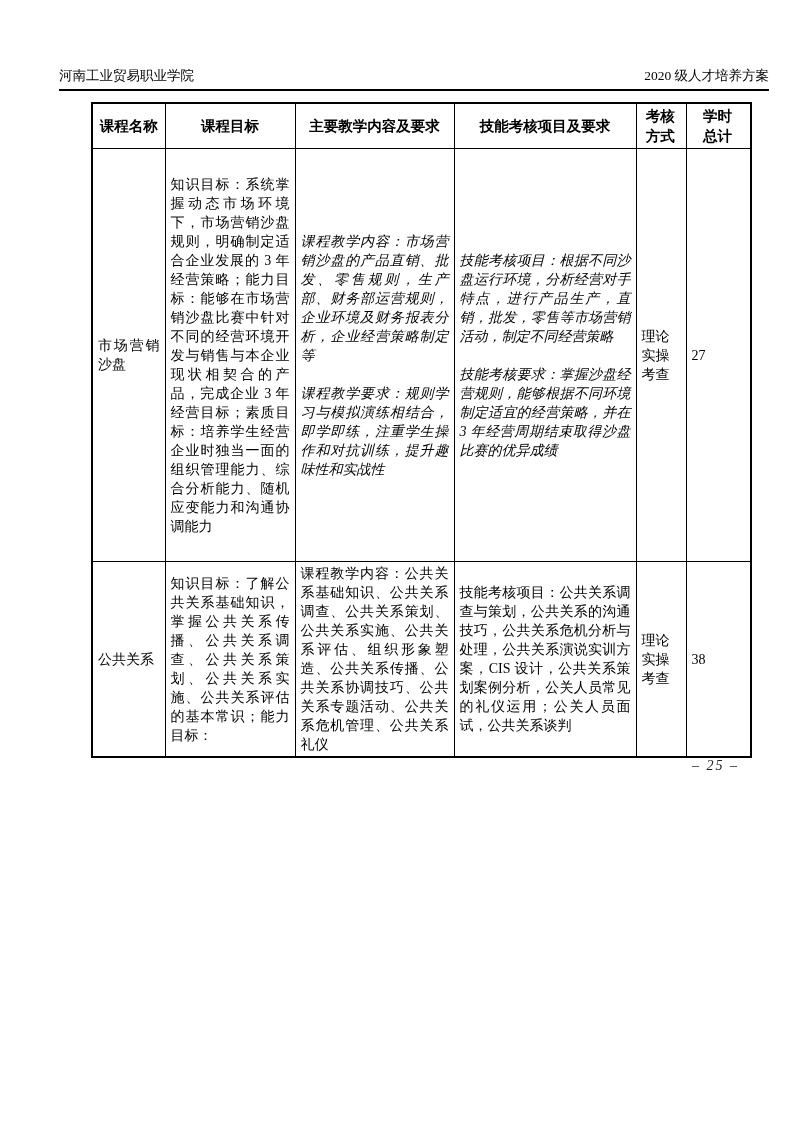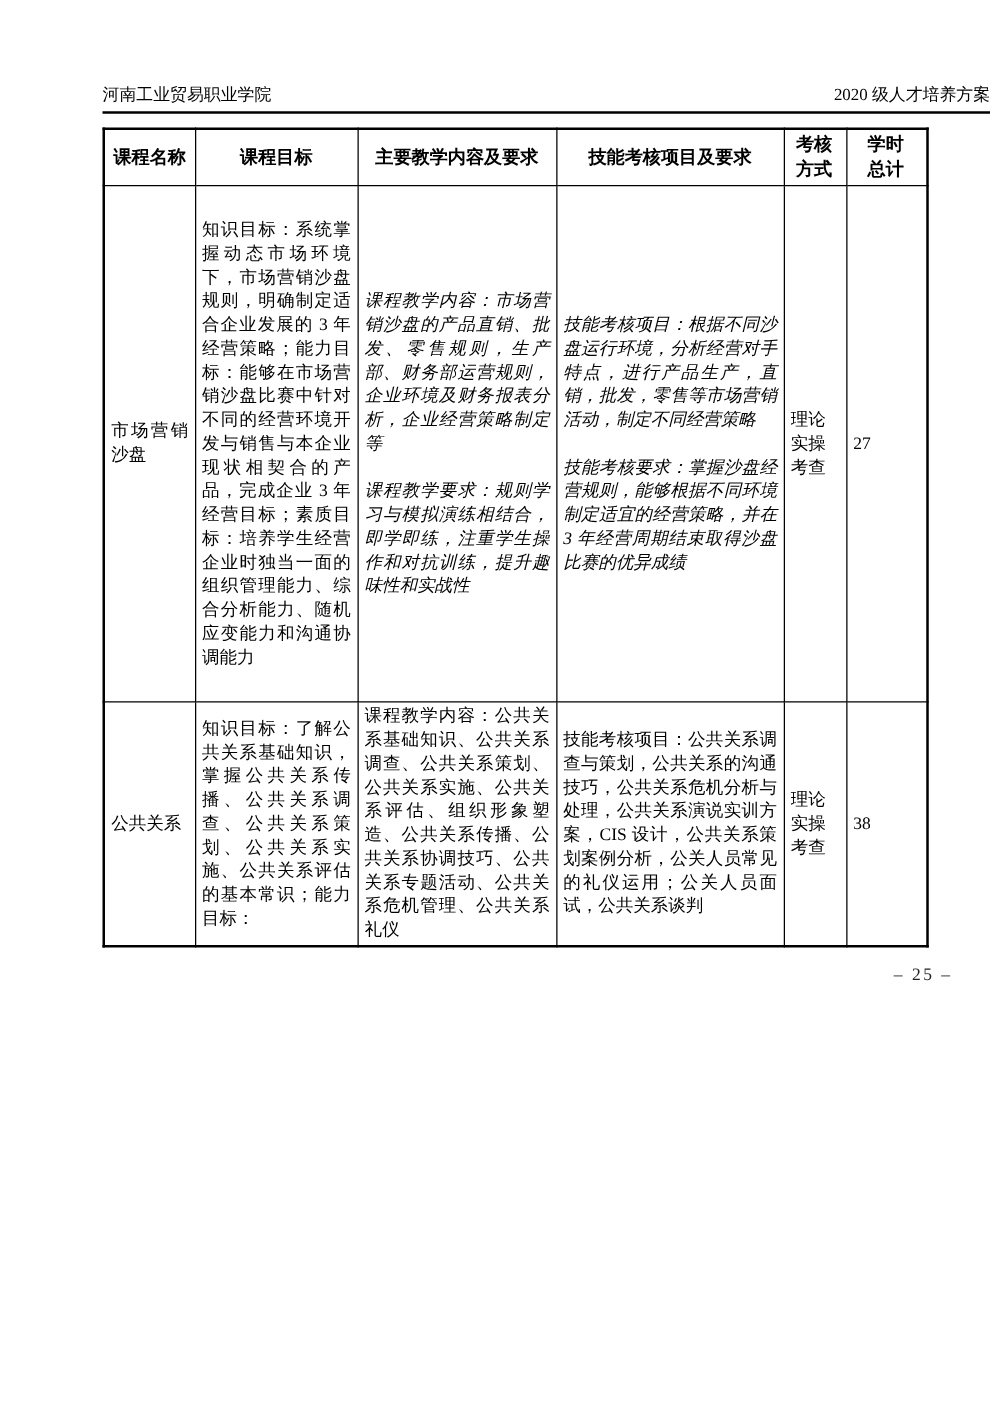--- a/index.html
+++ b/index.html
@@ -9,21 +9,21 @@
   }
   body {
     width: 793px;
     height: 1122px;
     position: relative;
     font-family: "Liberation Serif", "DejaVu Serif", serif;
     color: #000000;
   }
   .content {
     position: absolute;
-    left: 82px;
+    left: 59px;
     top: 0;
     width: 710px;
   }
   
   .page-header {
     display: flex;
     justify-content: space-between;
     align-items: flex-end;
     padding-top: 68px;
     padding-bottom: 5px;
@@ -41,20 +41,21 @@
     line-height: 19px;
   }
   table.curriculum th,
   table.curriculum td {
     border: 1px solid #000000;
     padding: 2px 5px;
     overflow: hidden;
   }
   table.curriculum {
     border: 2px solid #000000;
+    margin-left: 32px;
   }
   table.curriculum th {
     font-family: "Liberation Sans", "DejaVu Sans", sans-serif;
     font-weight: bold;
     font-size: 14.5px;
     text-align: center;
     vertical-align: middle;
     line-height: 20px;
   }
   table.curriculum td {
@@ -71,26 +72,26 @@
     font-style: italic;
   }
   td p + p { margin-top: 19px; }
   .w2 {
     display: inline-block;
     width: 2.1em;
     text-align: left;
   }
   
   .page-number {
-    margin-top: 15px;
     text-align: right;
     padding-right: 30px;
     font-size: 14px;
     letter-spacing: 2px;
     color: #222222;
+    font-style: italic;
   }
 </style>
 </head>
 <body>
 
 <div class="content">
 
   <div class="page-header">
     <span>河南工业贸易职业学院</span>
     <span>2020 级人才培养方案</span>

